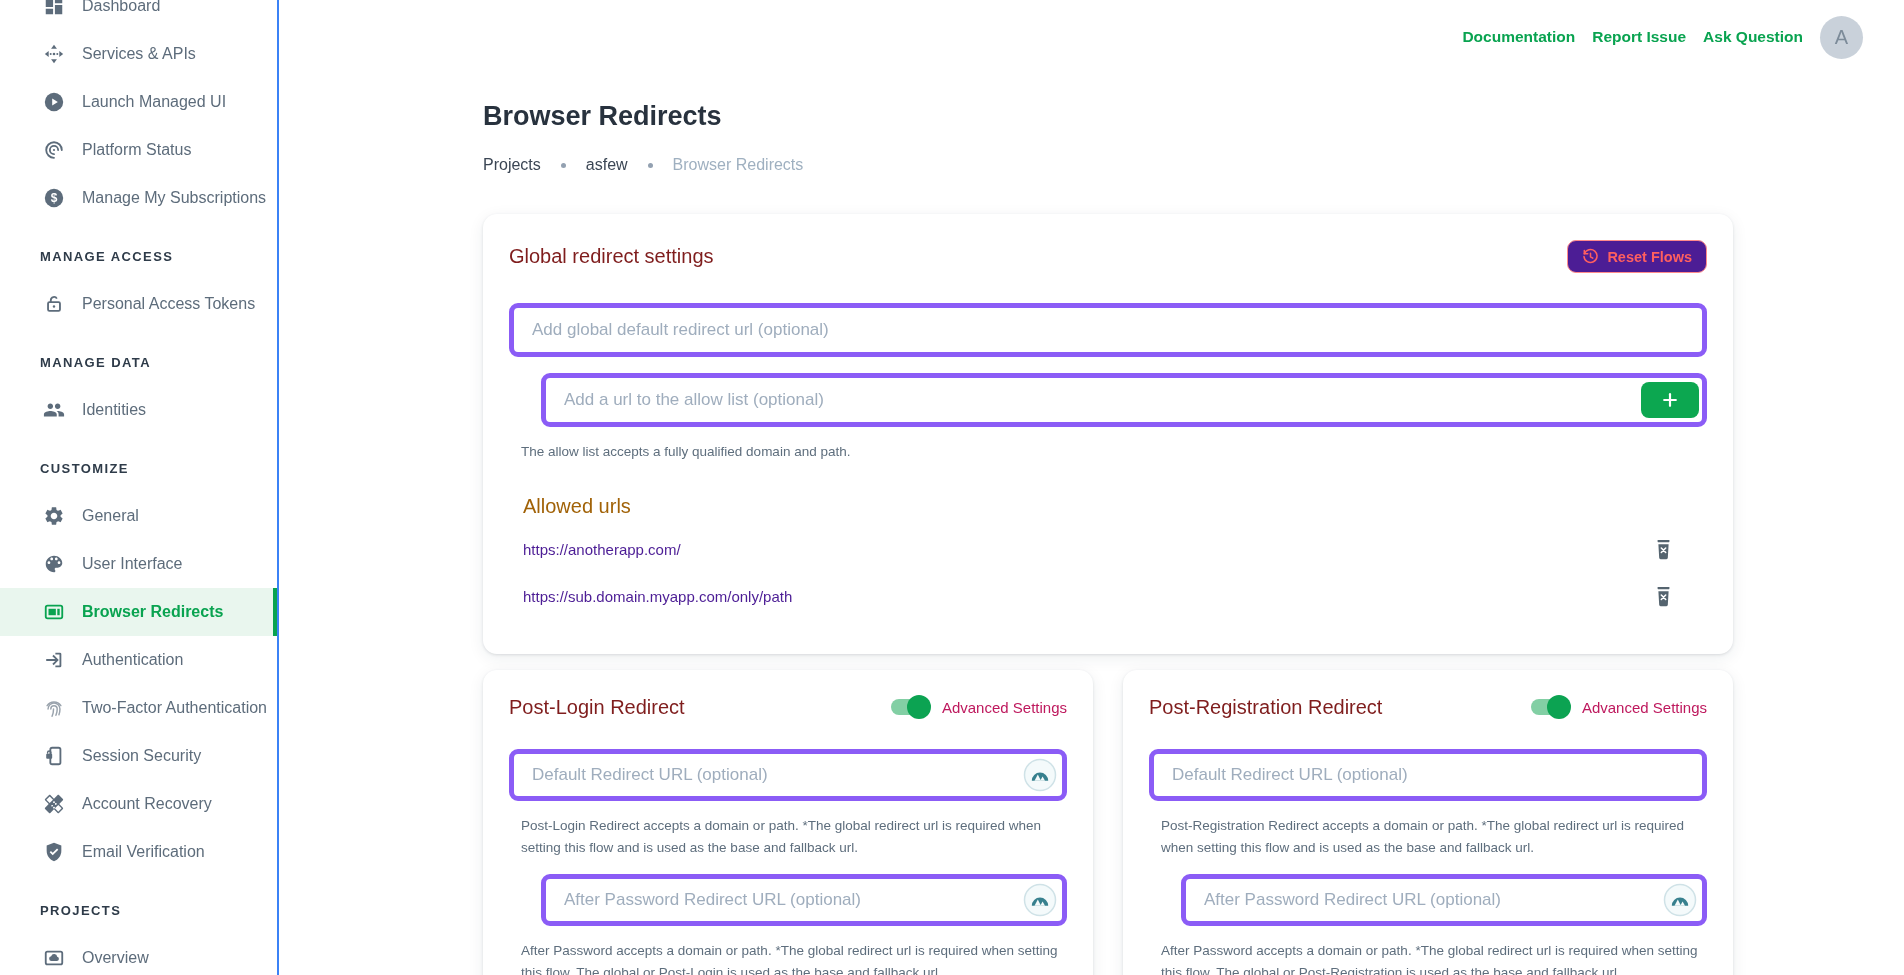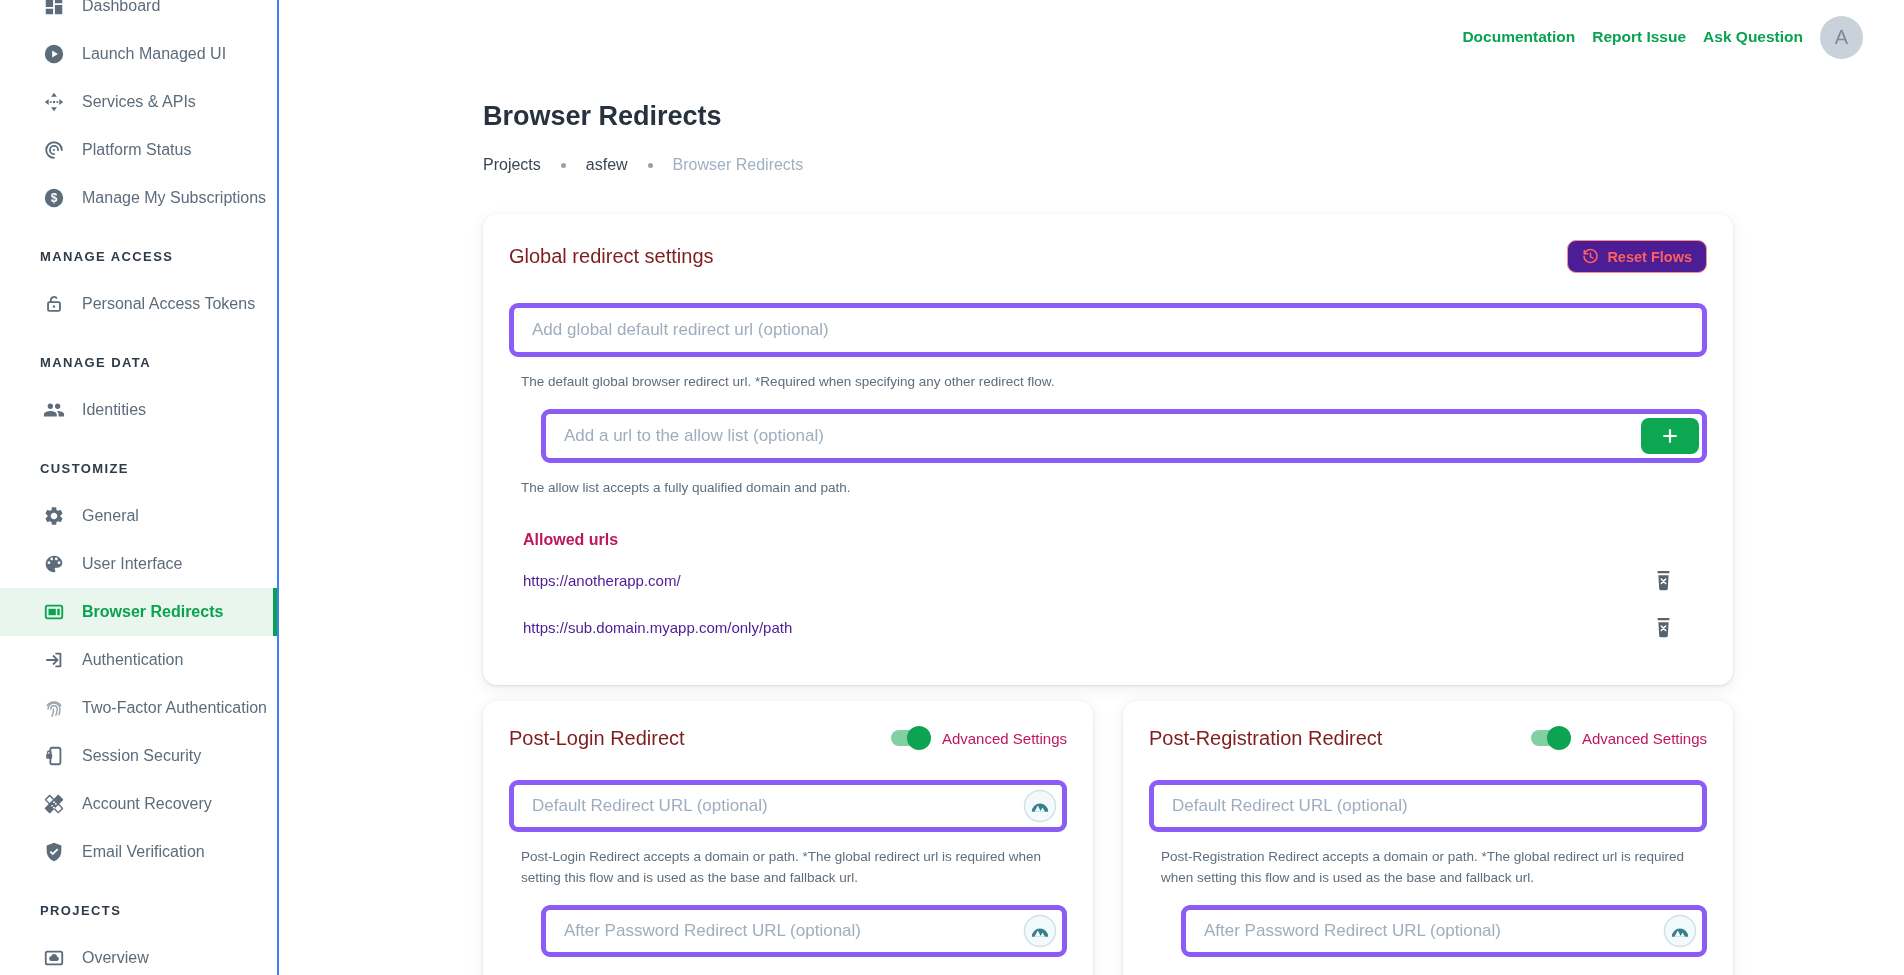--- a/index.html
+++ b/index.html
@@ -55,21 +55,21 @@
                  font-family:"Liberation Sans", sans-serif; background:#fff; }
   .field input::placeholder { color:#9fadbd; }
   .help { margin:14px 0 0 12px; font-size:13.5px; color:#5e6e7d; line-height:1.6; }
   .mt16 { margin-top:16px;padding-left:32px; } .mt30 { margin-top:30px; }
 
   .btn-add { position:absolute; right:8px; top:9px; width:58px; height:36px; border:none;
              background:#0ca750; border-radius:8px; display:flex; align-items:center;
              justify-content:center; cursor:pointer; }
 
   .allowed { margin-top:32px; padding-left:14px; }
-  .allowed-title { font-size:16px; font-weight:bold; color:#be185d; }
+  .allowed-title { font-size:20px; font-weight:normal; color:#a16207; }
   .url-row { display:flex; align-items:center; justify-content:space-between;
              margin-top:16px; height:31px; padding-right:34px; }
   .url-text { font-size:15px; color:#4c1d95; }
   .btn-trash { background:none; border:none; cursor:pointer; color:#55646f; padding:0;
                display:flex; align-items:center; }
 
   .flow-row { display:flex; gap:30px; margin-top:16px; }
   .flow-card { flex:1; padding-bottom:40px; }
   .flow-head { display:flex; align-items:center; justify-content:space-between; }
   .toggle-wrap { display:flex; align-items:center; gap:13px; }
@@ -93,41 +93,41 @@
         <span class="ic">
           <svg width="22" height="22" viewBox="0 0 24 24" fill="currentColor">
               <path d="M3 13h8V3H3v10zm0 8h8v-6H3v6zm10 0h8V11h-8v10zm0-18v6h8V3h-8z"></path>
             </svg>
         </span>
         <span class="lbl">Dashboard</span>
       </div>
 
       <div class="nav-item">
         <span class="ic">
-          <svg width="22" height="22" viewBox="0 0 24 24">
-              <circle cx="12" cy="12" r="10" fill="currentColor"></circle>
-              <path d="M10 8.1v7.8l6.2-3.9z" fill="#fff"></path>
-            </svg>
-        </span>
-        <span class="lbl">Launch Managed UI</span>
-      </div>
-
-      <div class="nav-item">
-        <span class="ic">
           <svg width="22" height="22" viewBox="0 0 24 24" fill="currentColor">
               <path d="M12 2l3.2 4.2H8.8z"></path>
               <path d="M12 22l-3.2-4.2h6.4z"></path>
               <path d="M2 12l4.2-3.2v6.4z"></path>
               <path d="M22 12l-4.2 3.2V8.8z"></path>
               <circle cx="12" cy="12" r="1.4"></circle>
               <circle cx="8.4" cy="12" r="1.1"></circle>
               <circle cx="15.6" cy="12" r="1.1"></circle>
             </svg>
         </span>
         <span class="lbl">Services &amp; APIs</span>
+      </div>
+
+      <div class="nav-item">
+        <span class="ic">
+          <svg width="22" height="22" viewBox="0 0 24 24">
+              <circle cx="12" cy="12" r="10" fill="currentColor"></circle>
+              <path d="M10 8.1v7.8l6.2-3.9z" fill="#fff"></path>
+            </svg>
+        </span>
+        <span class="lbl">Launch Managed UI</span>
       </div>
 
       <div class="nav-item">
         <span class="ic">
           <svg width="22" height="22" viewBox="0 0 24 24" fill="none" stroke="currentColor" stroke-width="2" stroke-linecap="round">
               <path d="M20.5 12a8.5 8.5 0 1 0-8.5 8.5"></path>
               <path d="M16.5 12a4.5 4.5 0 1 0-4.5 4.5"></path>
               <circle cx="12" cy="12" r="1.2" fill="currentColor" stroke="none"></circle>
             </svg>
         </span>
@@ -298,21 +298,20 @@
                   <path d="M12 7.6v4.8l3.2 1.9"></path>
                 </svg>
             </span>
             <span>Reset Flows</span>
           </button>
         </div>
 
         <div class="field mt30">
           <input type="text" placeholder="Add global default redirect url (optional)" style="">
         </div>
-        <div class="help">The default global browser redirect url. *Required when specifying any other redirect flow.</div>
 
         <div class="field mt16">
           <input type="text" placeholder="Add a url to the allow list (optional)" style="">
           <button class="btn-add">
             <span style="display:flex;">
               <svg width="20" height="20" viewBox="0 0 24 24" fill="none" stroke="#fff" stroke-width="2.6" stroke-linecap="round">
                   <path d="M12 5v14"></path>
                   <path d="M5 12h14"></path>
                 </svg>
             </span>

